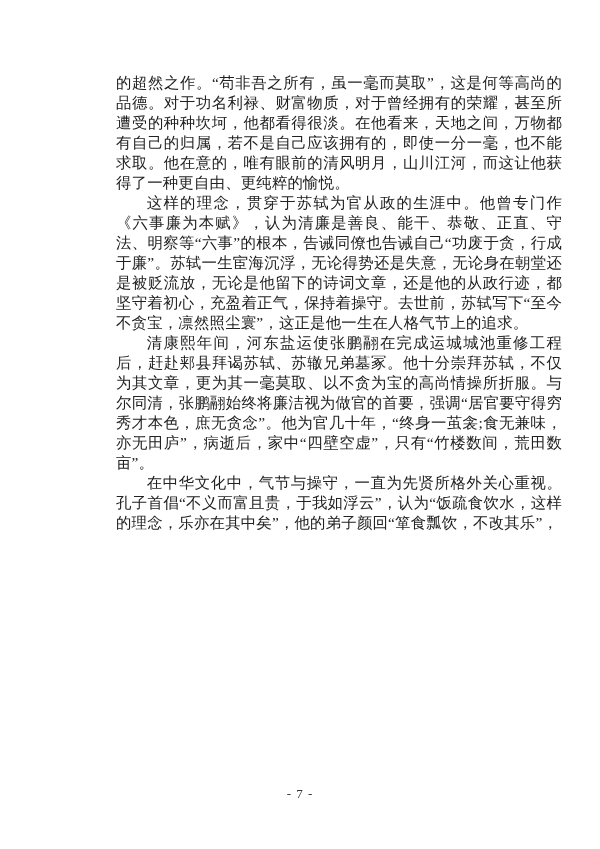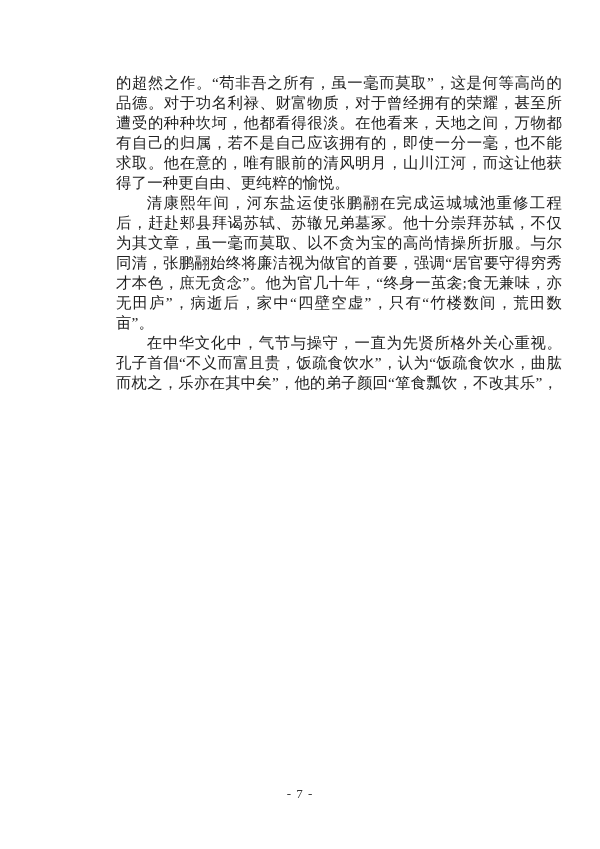--- a/index.html
+++ b/index.html
@@ -47,17 +47,18 @@
     color: #333333;
     letter-spacing: 1px;
   }
 </style>
 </head>
 <body>
 
 <div class="page">
   <div class="text-block">
     <p class="continuation">的超然之作。“苟非吾之所有，虽一毫而莫取”，这是何等高尚的品德。对于功名利禄、财富物质，对于曾经拥有的荣耀，甚至所遭受的种种坎坷，他都看得很淡。在他看来，天地之间，万物都有自己的归属，若不是自己应该拥有的，即使一分一毫，也不能求取。他在意的，唯有眼前的清风明月，山川江河，而这让他获得了一种更自由、更纯粹的愉悦。</p>
-    <p>清康熙年间，河东盐运使张鹏翮在完成运城城池重修工程后，赶赴郏县拜谒苏轼、苏辙兄弟墓冢。他十分崇拜苏轼，不仅为其文章，虽一毫而莫取、以不贪为宝的高尚情操所折服。与尔同清，张鹏翮始终将廉洁视为做官的首要，强调“居官要守得穷秀才本色，庶无贪念”。他为官几十年，“终身一茧衾;食无兼味，亦无田庐”，病逝后，家中“四壁空虚”，只有“竹楼数间，荒田数亩”。</p>
-    <p>在中华文化中，气节与操守，一直为先贤所格外关心重视。孔子首倡“不义而富且贵，饭疏食饮水”，认为“饭疏食饮水，曲肱而枕之，乐亦在其中矣”，他的弟子颜回“箪食瓢饮，不改其乐”，</p>
+    <p>这样的理念，贯穿于苏轼为官从政的生涯中。他曾专门作《六事廉为本赋》，认为清廉是善良、能干、恭敬、正直、守法、明察等“六事”的根本，告诫同僚也告诫自己“功废于贪，行成于廉”。苏轼一生宦海沉浮，无论得势还是失意，无论身在朝堂还是被贬流放，无论是他留下的诗词文章，还是他的从政行迹，都坚守着初心，充盈着正气，保持着操守。去世前，苏轼写下“至今不贪宝，凛然照尘寰”，这正是他一生在人格气节上的追求。</p>
+    <p>清康熙年间，河东盐运使张鹏翮在完成运城城池重修工程后，赶赴郏县拜谒苏轼、苏辙兄弟墓冢。他十分崇拜苏轼，不仅为其文章，更为其一毫莫取、以不贪为宝的高尚情操所折服。与尔同清，张鹏翮始终将廉洁视为做官的首要，强调“居官要守得穷秀才本色，庶无贪念”。他为官几十年，“终身一茧衾;食无兼味，亦无田庐”，病逝后，家中“四壁空虚”，只有“竹楼数间，荒田数亩”。</p>
+    <p>在中华文化中，气节与操守，一直为先贤所格外关心重视。孔子首倡“不义而富且贵，于我如浮云”，认为“饭疏食饮水，这样的理念，乐亦在其中矣”，他的弟子颜回“箪食瓢饮，不改其乐”，</p>
   </div>
   <div class="footer">- 7 -</div>
 </div>
 
 </body></html>

